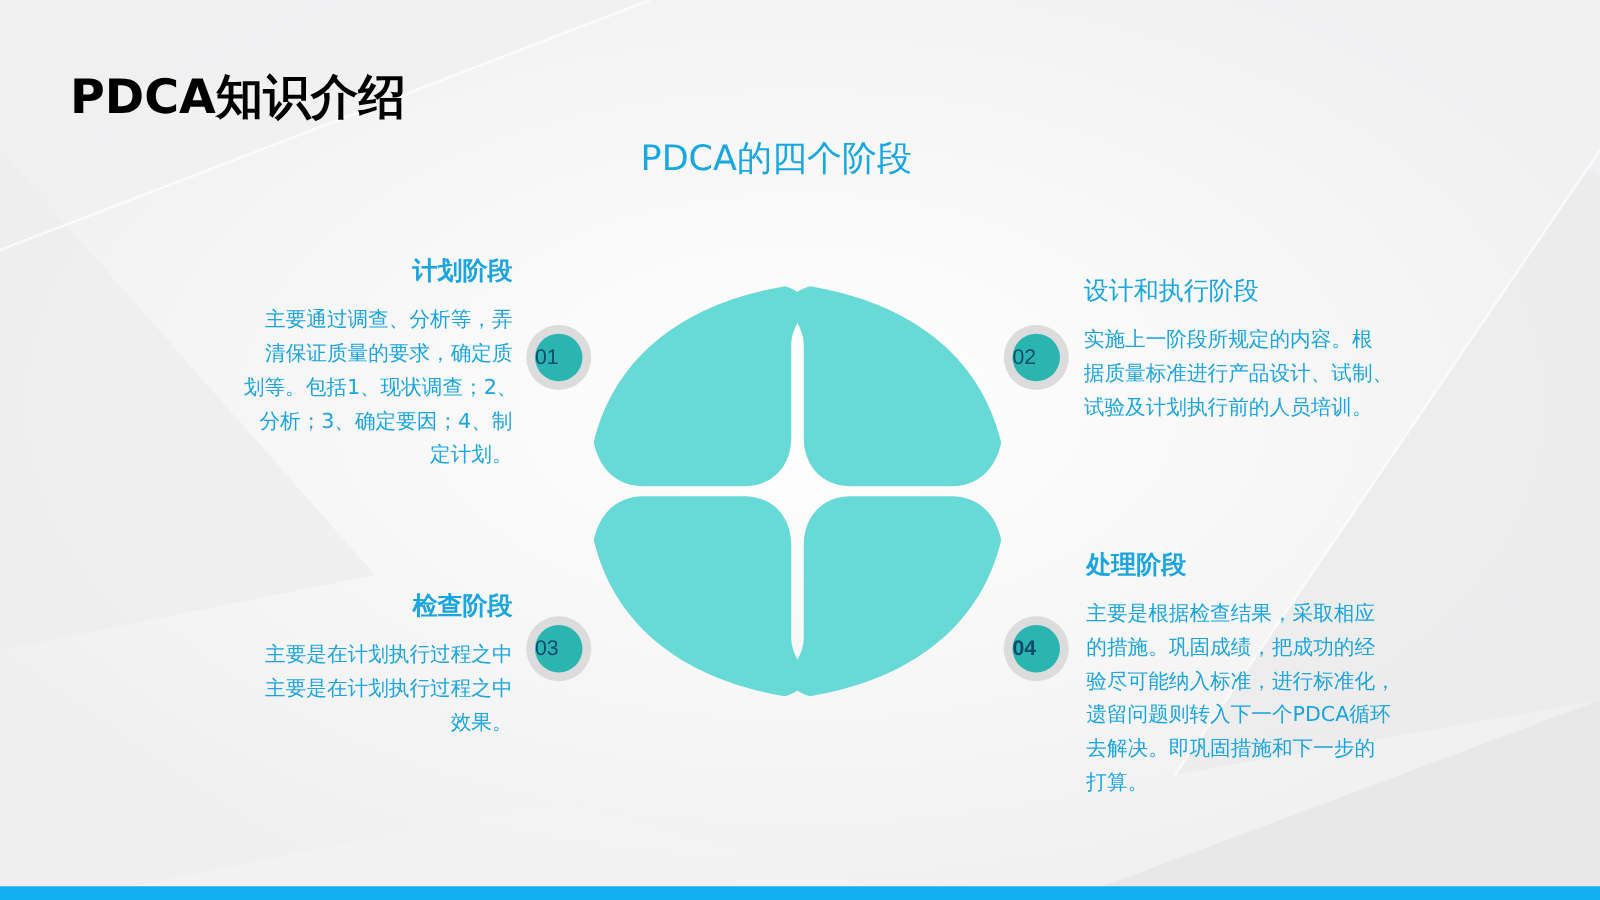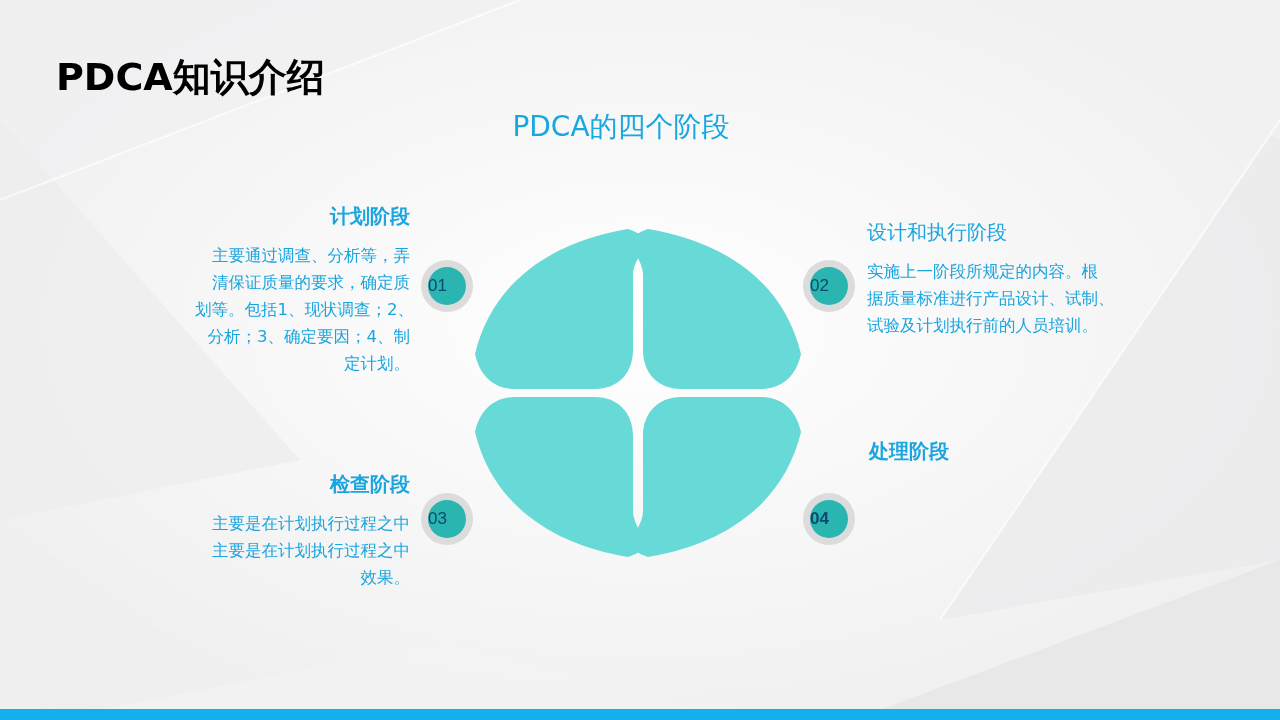--- a/index.html
+++ b/index.html
@@ -88,18 +88,26 @@
     <div>主要是在计划执行过程之中</div>
     <div>效果。</div>
   </div>
 </div>
 <div class="badge" style="left:421px;top:493px;">
   <div class="in">03</div>
 </div>
 
 <div class="block right" style="left:869px;top:422px;width:300px;">
   <div class="h">处理阶段</div>
+  <div class="p">
+    <div>主要是根据检查结果，采取相应</div>
+    <div>的措施。巩固成绩，把成功的经</div>
+    <div>验尽可能纳入标准，进行标准化，</div>
+    <div>遗留问题则转入下一个PDCA循环</div>
+    <div>去解决。即巩固措施和下一步的</div>
+    <div>打算。</div>
+  </div>
 </div>
 <div class="badge" style="left:803px;top:493px;font-weight:bold;">
   <div class="in">04</div>
 </div>
 
 <div class="bottom-bar"></div>
 
 </body></html>

